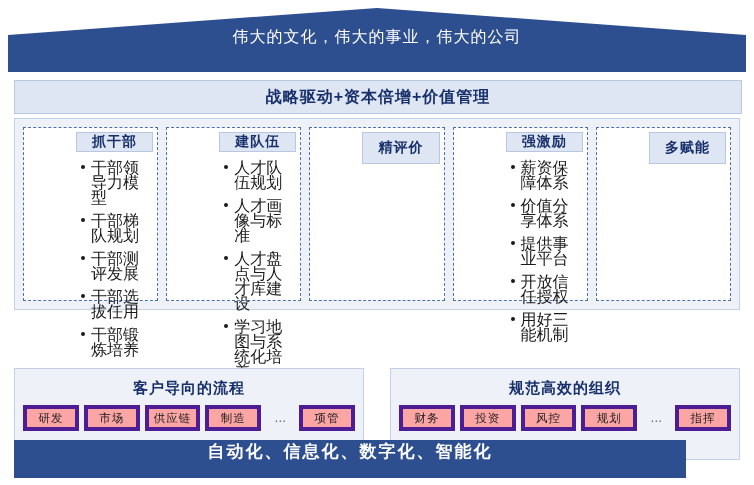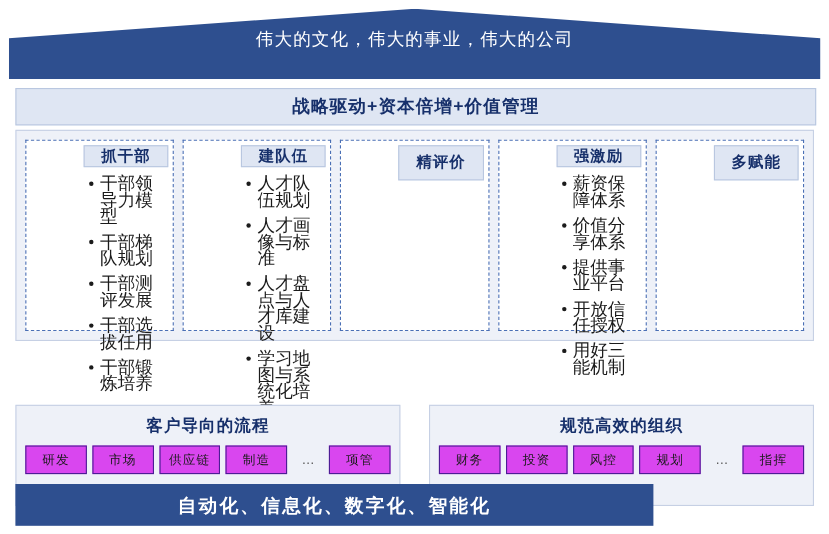--- a/index.html
+++ b/index.html
@@ -166,22 +166,22 @@
   }
   .chip-row {
     display: flex;
     align-items: center;
     gap: 5px;
     margin-top: 4px;
   }
   .chip {
     flex: 1;
     height: 26px;
-    background: #d946ef;
-    border: 1px solid #4c1d95;
+    background: #fca5a5;
+    border: 4px solid #4c1d95;
     display: flex;
     align-items: center;
     justify-content: center;
     font-size: 11.5px;
     color: #1b1b1b;
     letter-spacing: 1px;
     box-sizing: border-box;
   }
   .chip.ellipsis {
     flex: 0 0 28px;
@@ -190,25 +190,25 @@
     color: #555;
     font-size: 12px;
     letter-spacing: 0;
   }
 
   
   .foundation {
     position: absolute;
     left: 14px;
     top: 440px;
-    width: 580px;
+    width: 672px;
     height: 38px;
     background: #2e4f8f;
     display: flex;
-    align-items: center;
+    align-items: flex-start;
     justify-content: center;
   }
   .foundation span {
     color: #ffffff;
     font-size: 17px;
     font-weight: bold;
     letter-spacing: 2px;
   }
 </style>
 </head>

